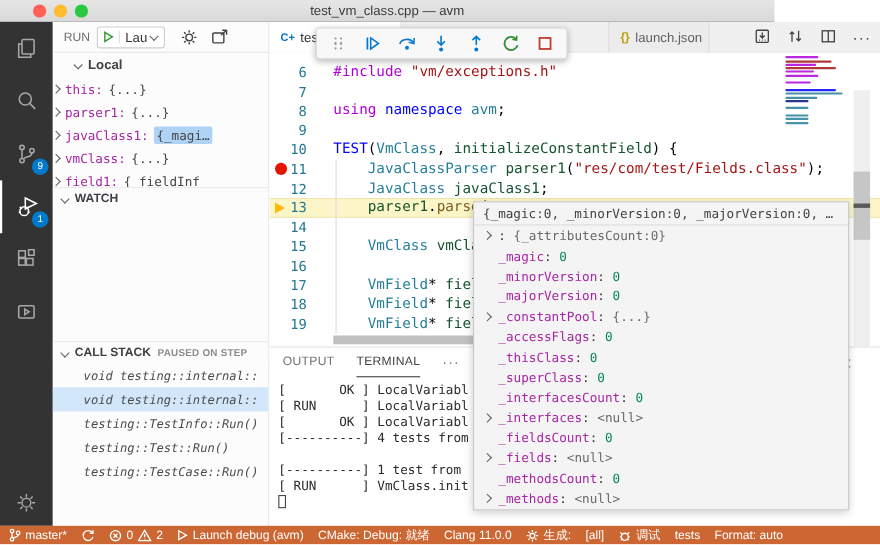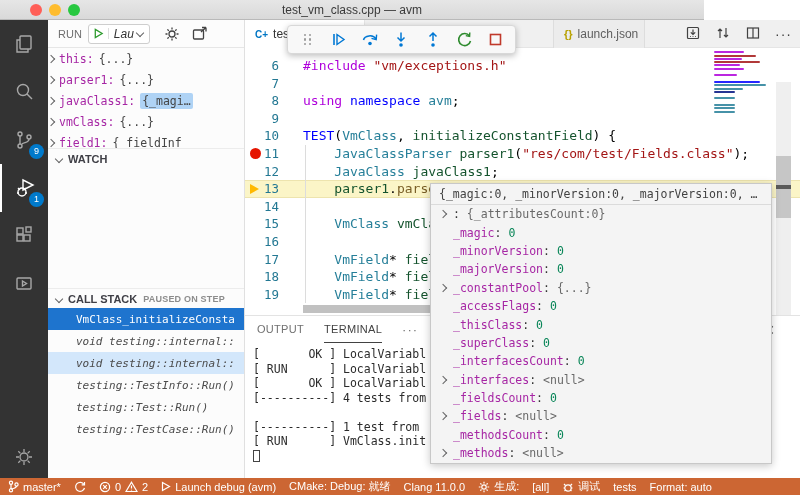--- a/index.html
+++ b/index.html
@@ -28,21 +28,21 @@
 
   
   .sidebar { position:absolute; left:48px; top:20px; width:197px; height:458px; background:#FCFCFC;
     border-right:1px solid #E0E0E0; overflow:hidden; font-size:12px; }
   .run-header { height:28px; display:flex; align-items:center; padding:0 6px 0 10px; gap:6px;
     border-bottom:1px solid #E6E6E6; }
   .run-title { color:#6F6F6F; font-size:11px; }
   .launch-select { display:flex; align-items:center; border:1px solid #CECECE; border-radius:3px;
     height:20px; background:#fff; overflow:hidden; }
   .launch-play { padding:0 4px; border-right:1px solid #DDD; display:flex; align-items:center; }
-  .launch-name { padding:0 3px 0 5px; color:#333; font-size:12px; max-width:34px; overflow:hidden; white-space:nowrap;font-style:italic; }
+  .launch-name { padding:0 3px 0 5px; color:#333; font-size:12px; max-width:34px; overflow:hidden; white-space:nowrap; }
   .hdr-ico { display:flex; align-items:center; justify-content:center; }
   .hdr-ico svg { stroke:#424242; fill:none; stroke-width:1.3; }
   .chev { width:6px; height:6px; border-right:1.4px solid #646465; border-bottom:1.4px solid #646465;
     display:inline-block; flex:0 0 auto; }
   .chev.right { transform:rotate(-45deg); }
   .chev.down  { transform:rotate(45deg); }
   .section-h { height:20px; display:flex; align-items:center; gap:6px; padding-left:8px;
     font-size:11px; font-weight:bold; color:#3F3F46; border-top:1px solid #ECECEC; background:#FCFCFC; position:relative; z-index:2;}
   .section-h .sub { font-weight:bold; font-size:9px; color:#8C8C8C; letter-spacing:.2px; }
   .scope-row { height:22px; display:flex; align-items:center; gap:6px; padding-left:20px; font-weight:bold; color:#424242; }
@@ -218,20 +218,24 @@
         </svg>
       </span>
       <span class="hdr-ico" style="margin-left:6px;">
         <svg width="17" height="15" viewBox="0 0 17 15">
           <rect x="1.5" y="4" width="10" height="9" rx="1"></rect>
             <path d="M9 6 L14 1.5 M14 1.5 h-4 M14 1.5 v4"></path>
         </svg>
       </span>
     </div>
 
+    <div class="scope-row">
+      <span class="chev down"></span>
+      <span>Local</span>
+    </div>
     <div id="var-rows">
         <div class="var-row">
           <span class="chev right"></span>
           <span class="vname">this:</span>
           <span class="vval">{...}</span>
         </div>
         <div class="var-row">
           <span class="chev right"></span>
           <span class="vname">parser1:</span>
           <span class="vval">{...}</span>
@@ -258,21 +262,20 @@
       <span>WATCH</span>
     </div>
     <div class="watch-body"></div>
 
     <div class="section-h">
       <span class="chev down"></span>
       <span>CALL STACK</span>
       <span class="sub">PAUSED ON STEP</span>
     </div>
     <div id="frames">
-        <div class="frame selected">VmClass_initializeConsta</div>
         <div class="frame ital">void testing::internal::</div>
         <div class="frame ital hl">void testing::internal::</div>
         <div class="frame ital">testing::TestInfo::Run()</div>
         <div class="frame ital">testing::Test::Run()</div>
         <div class="frame ital">testing::TestCase::Run()</div>
       </div>
   </div>
 
   <div class="editor">
     <div class="tabbar">

